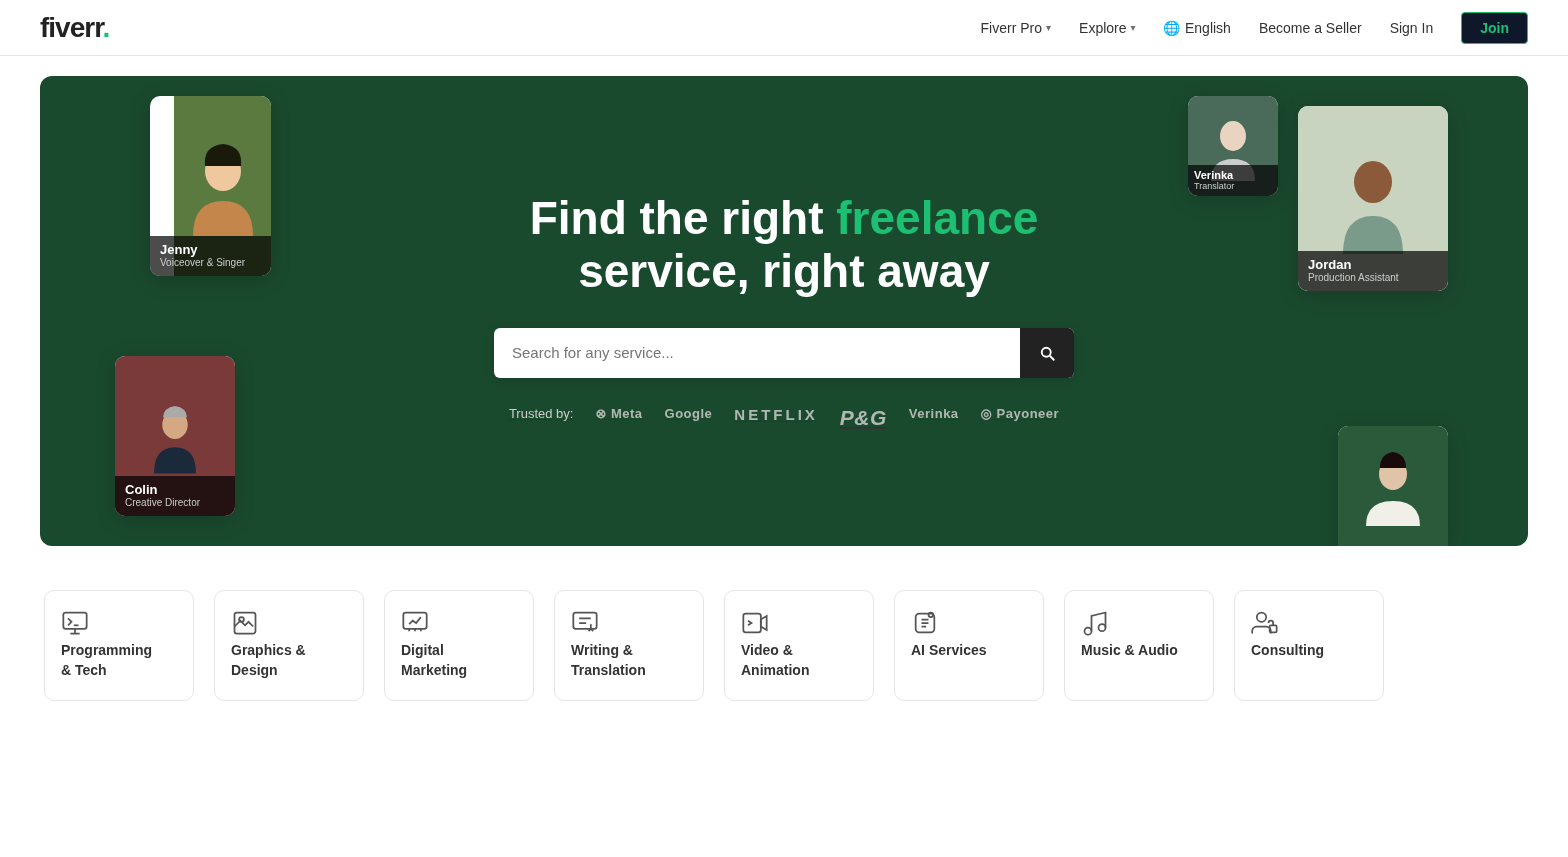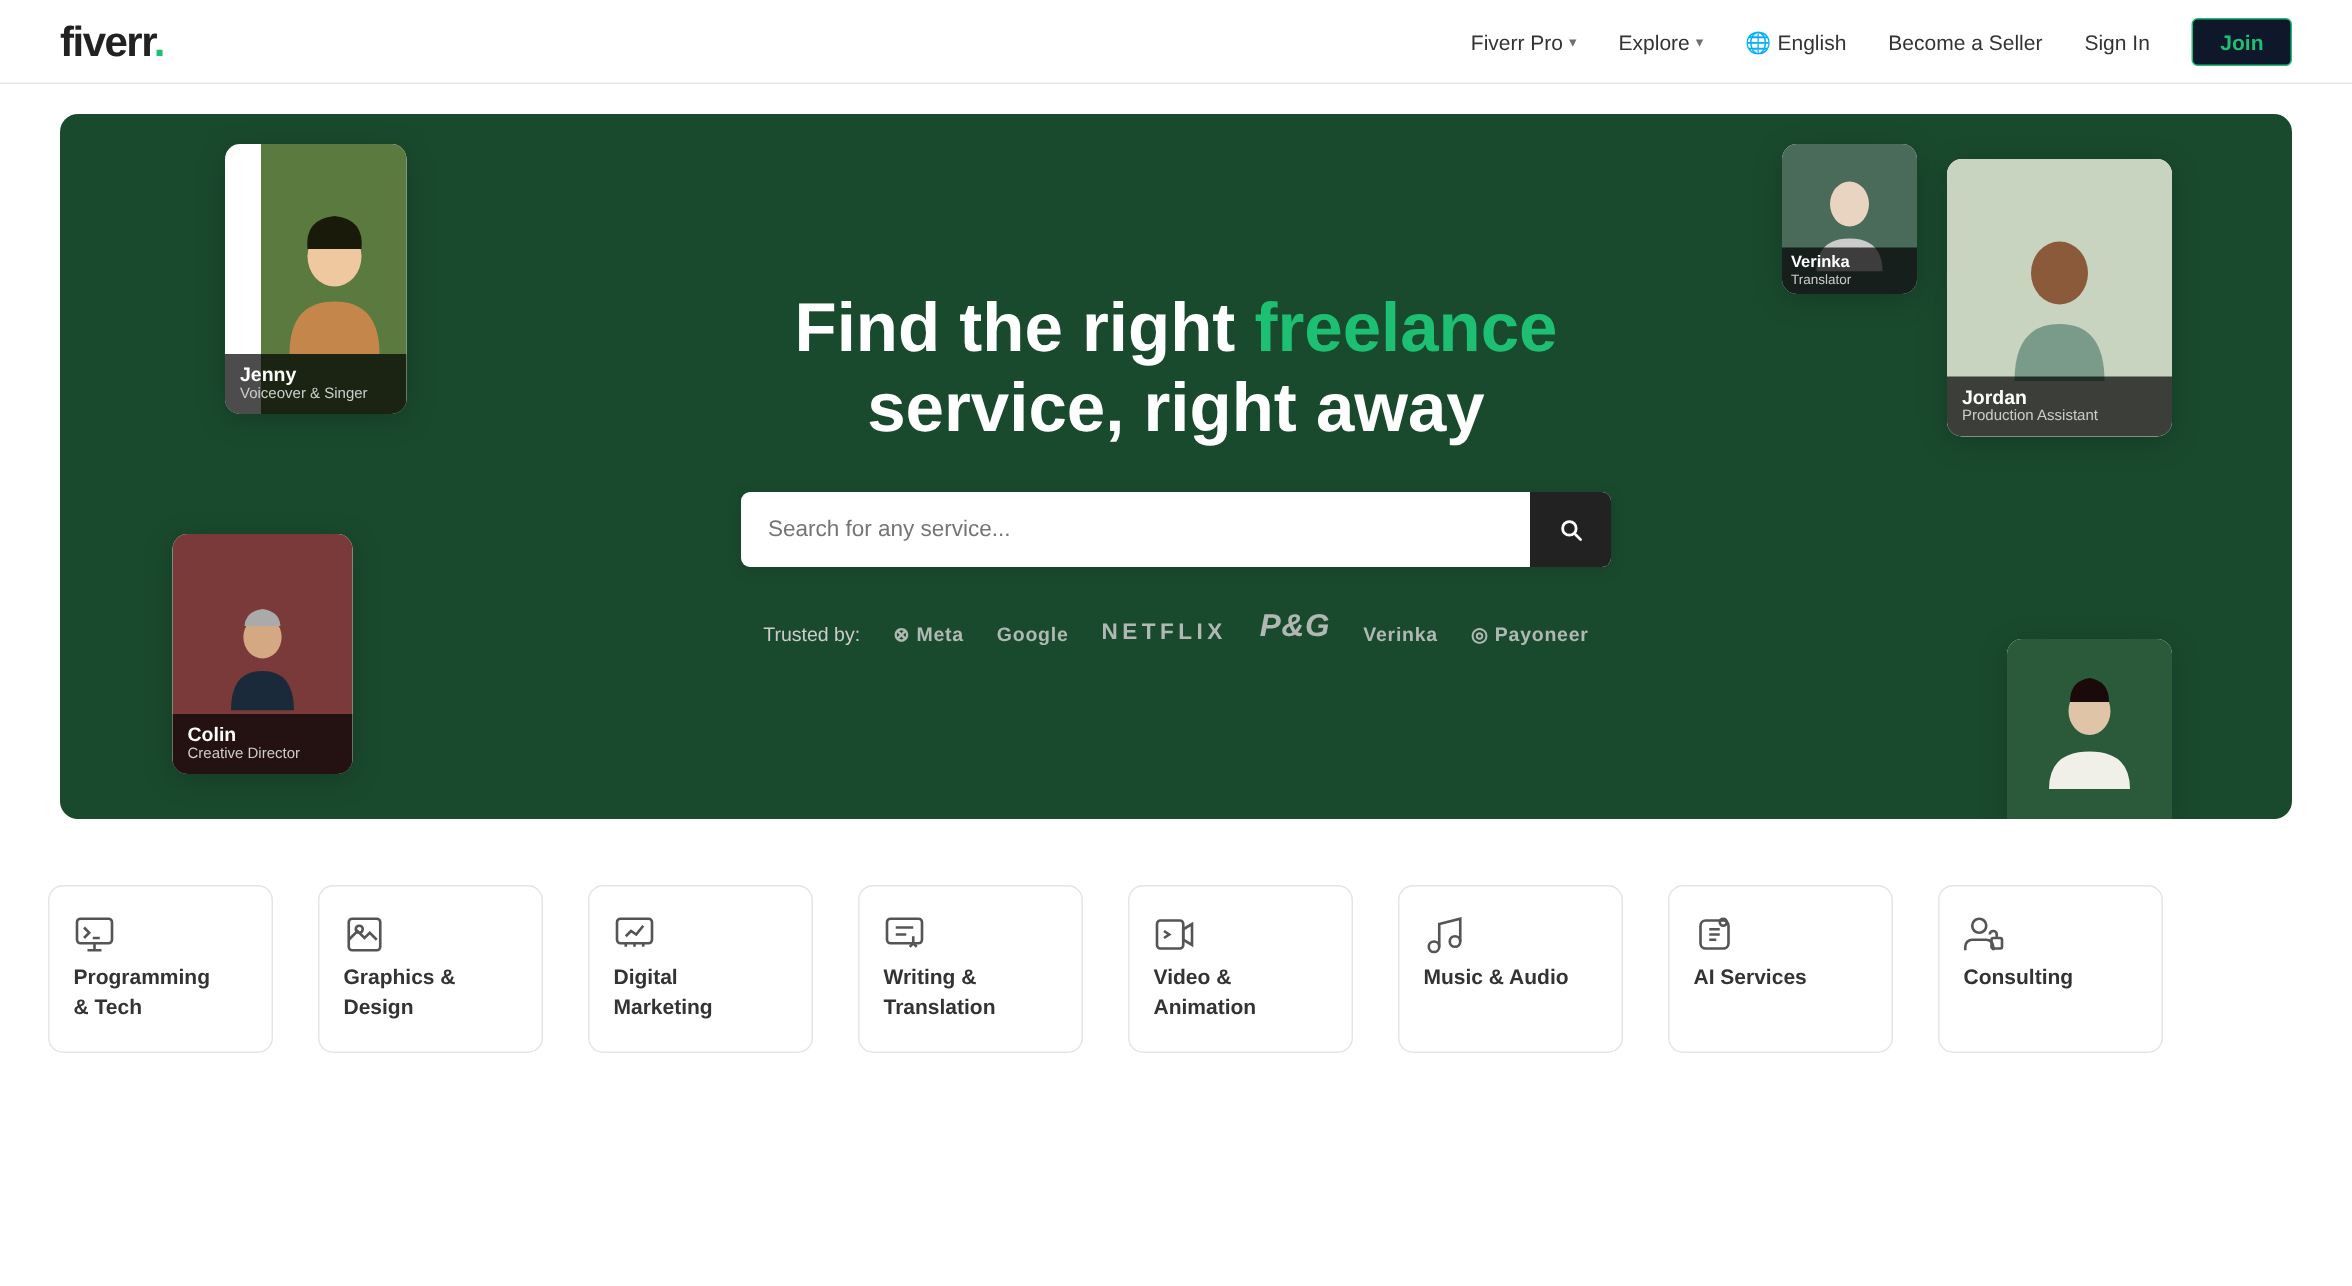--- a/index.html
+++ b/index.html
@@ -105,24 +105,25 @@
       height: 50px;
       cursor: pointer;
       display: flex;
       align-items: center;
       justify-content: center;
     }
     .search-btn svg { width: 18px; height: 18px; fill: #fff; }
 
     .trusted-by {
       display: flex;
-      align-items: flex-end;
+      align-items: flex-start;
       gap: 22px;
       justify-content: center;
       flex-wrap: wrap;
+      text-decoration: underline;
     }
     .trusted-label {
       font-size: 13px;
       color: #ccc;
     }
     .trusted-brand {
       font-size: 13px;
       color: #ccc;
       font-weight: 600;
       opacity: 0.85;
@@ -185,22 +186,22 @@
       height: 100%;
       display: flex;
       align-items: center;
       justify-content: center;
       font-size: 40px;
     }
 
     
     .categories {
       display: flex;
-      gap: 30px;
-      padding: 24px 32px;
+      gap: 20px;
+      padding: 24px 44px;
       overflow-x: auto;
     }
     .category-card {
       flex: 0 0 150px;
       border: 1.5px solid #e4e5e7;
       border-radius: 10px;
       padding: 18px 16px 20px;
       cursor: pointer;
       transition: box-shadow 0.2s, border-color 0.2s;
       background: #fff;
@@ -392,37 +393,37 @@
           <path d="M17 9l5-3v12l-5-3V9z"></path>
           <polyline points="6,10 9,12 6,14"></polyline>
         </svg>
     </div>
     <div class="category-label">Video &amp;<br>Animation</div>
   </div>
 
   <div class="category-card">
     <div class="cat-icon">
       <svg viewBox="0 0 24 24">
+          <rect x="4" y="4" width="16" height="16" rx="3"></rect>
+          <path d="M9 9h6M9 12h6M9 15h4"></path>
+          <circle cx="17" cy="5" r="2"></circle>
+        </svg>
+    </div>
+    <div class="category-label">AI Services</div>
+  </div>
+
+  <div class="category-card">
+    <div class="cat-icon">
+      <svg viewBox="0 0 24 24">
           <path d="M9 19V6l12-3v13"></path>
           <circle cx="6" cy="19" r="3"></circle>
           <circle cx="18" cy="16" r="3"></circle>
         </svg>
     </div>
     <div class="category-label">Music &amp; Audio</div>
-  </div>
-
-  <div class="category-card">
-    <div class="cat-icon">
-      <svg viewBox="0 0 24 24">
-          <rect x="4" y="4" width="16" height="16" rx="3"></rect>
-          <path d="M9 9h6M9 12h6M9 15h4"></path>
-          <circle cx="17" cy="5" r="2"></circle>
-        </svg>
-    </div>
-    <div class="category-label">AI Services</div>
   </div>
 
 
   <div class="category-card">
     <div class="cat-icon">
       <svg viewBox="0 0 24 24">
           <path d="M17 21v-2a4 4 0 0 0-4-4H5a4 4 0 0 0-4 4v2"></path>
           <circle cx="9" cy="7" r="4"></circle>
           <rect x="16" y="14" width="6" height="6" rx="1"></rect>
           <path d="M19 14v-2a2 2 0 0 0-4 0"></path>

